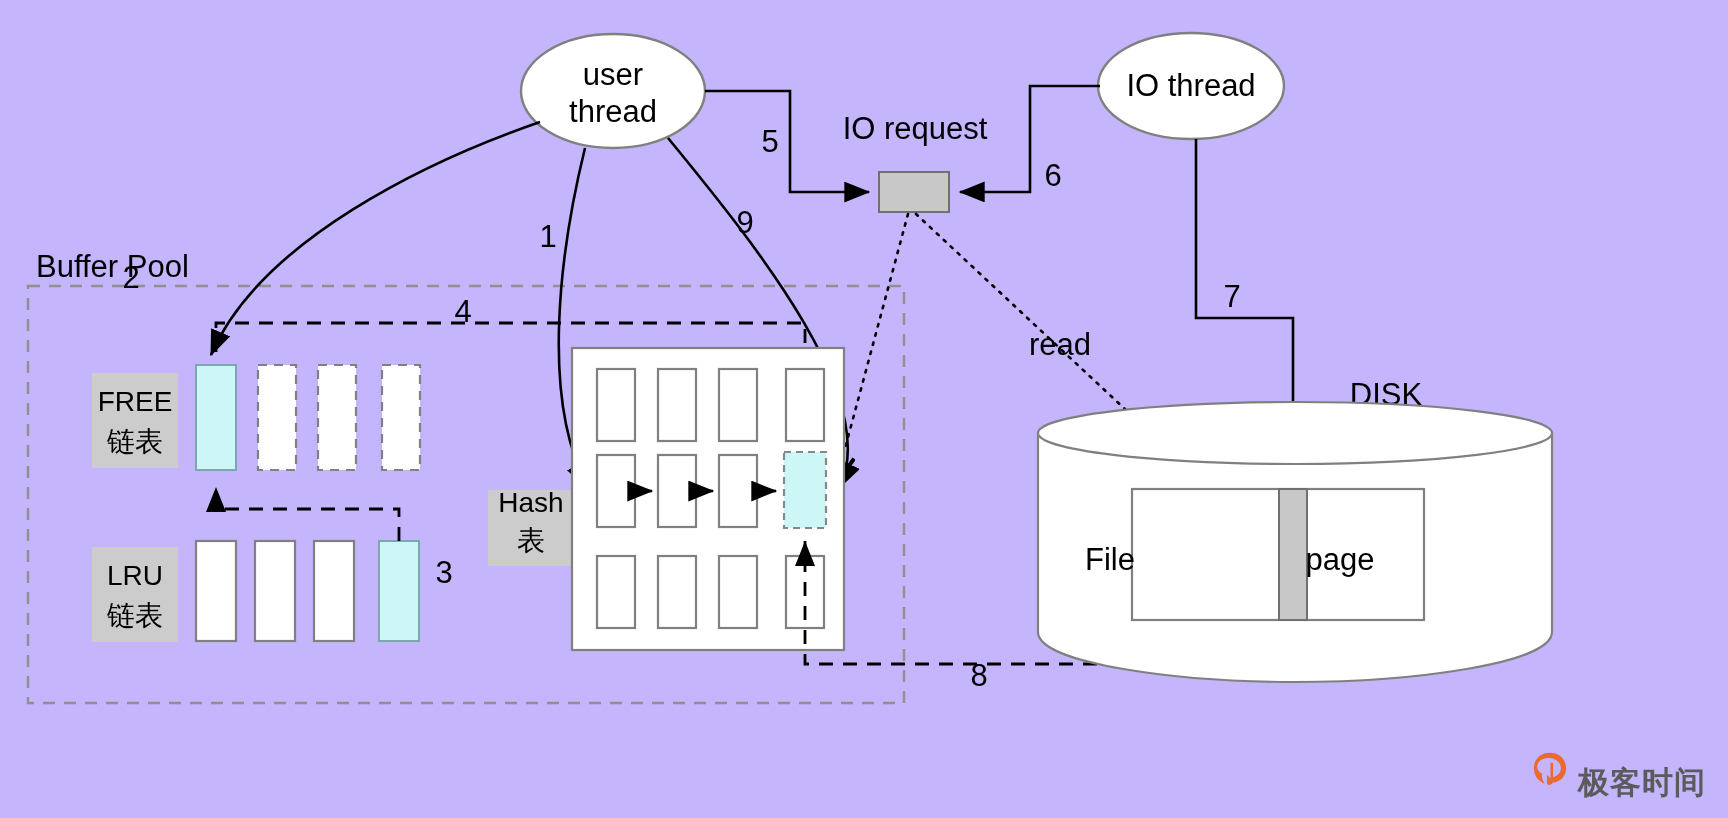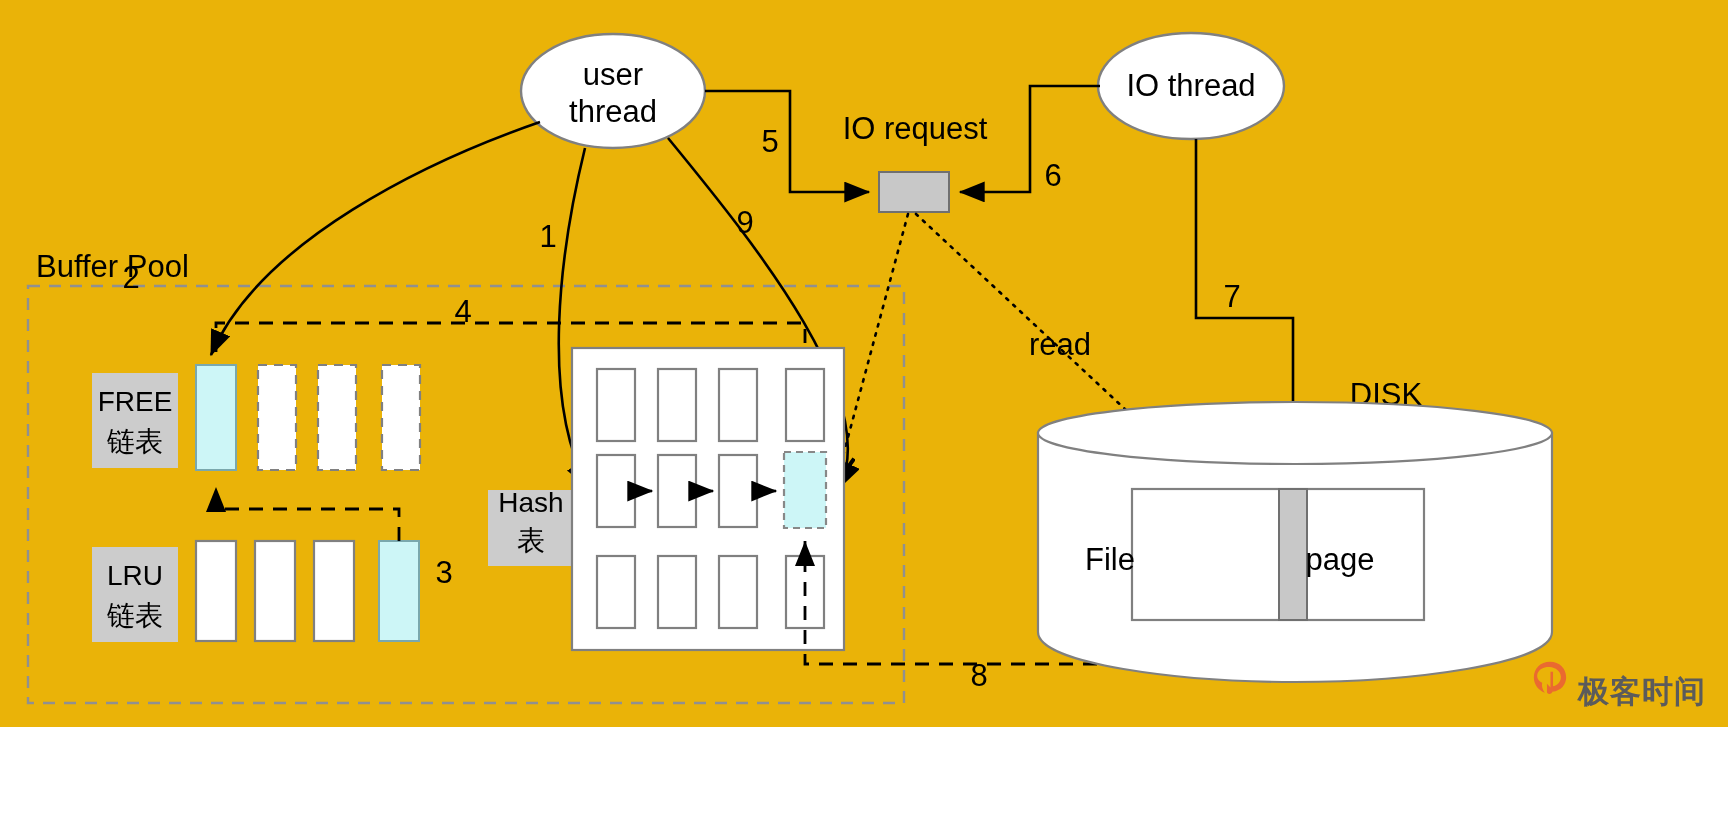--- a/index.html
+++ b/index.html
@@ -6,22 +6,22 @@
     margin: 0;
     padding: 0;
     background: #ffffff;
   }
   body {
     font-family: "Liberation Sans", "DejaVu Sans", sans-serif;
   }
   #stage {
     position: relative;
     width: 1728px;
-    height: 727px;
-    background: #eab308;
+    height: 818px;
+    background: #c4b5fd;
     overflow: hidden;
   }
   svg.diagram {
     position: absolute;
     left: 0;
     top: 0;
     width: 1728px;
     height: 818px;
   }
   .lbl {

